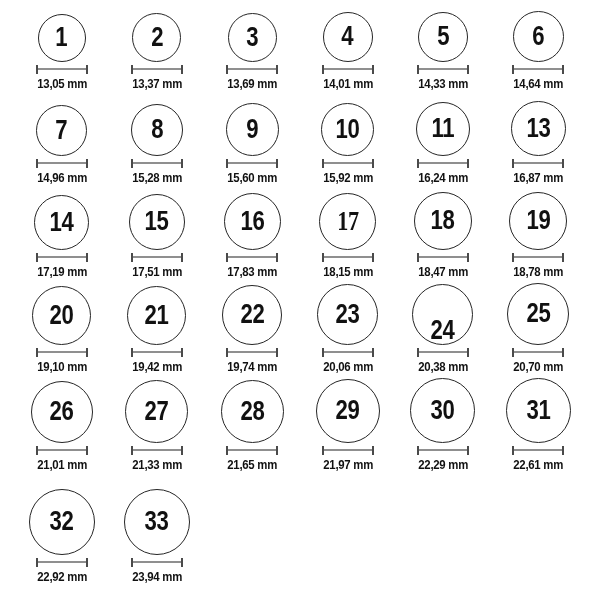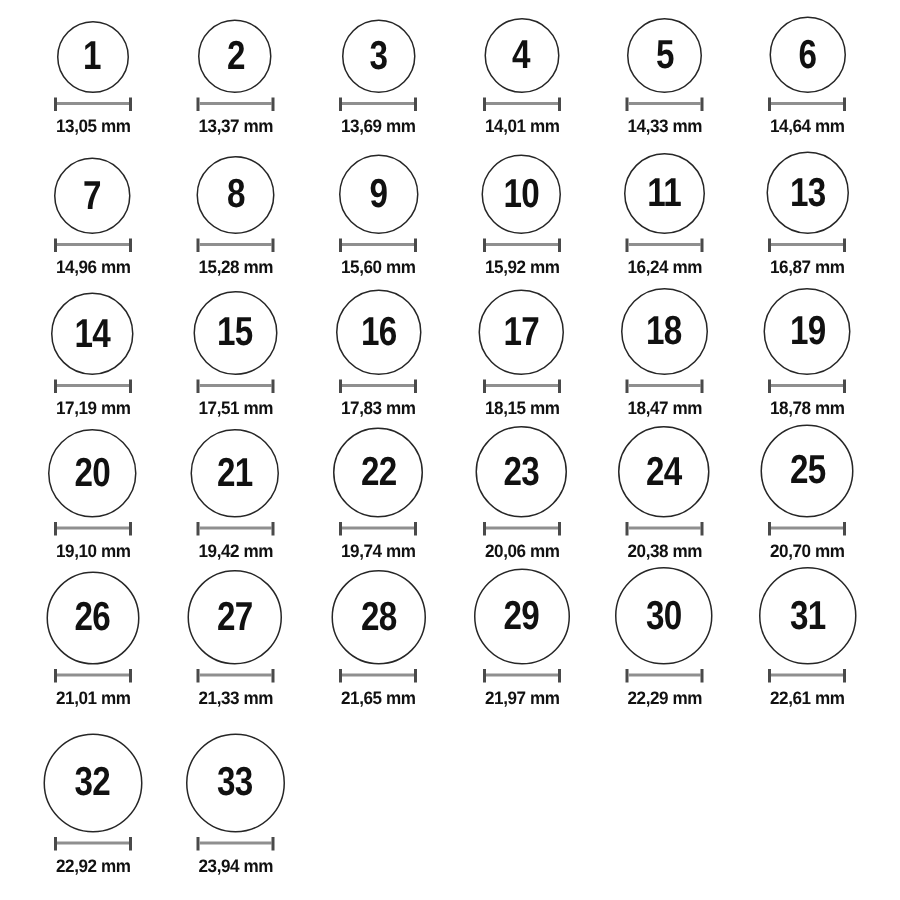--- a/index.html
+++ b/index.html
@@ -237,21 +237,21 @@
         <span class="num">16</span>
       </div>
       <div class="dimline">
         <span class="tick"></span>
         <span class="rule"></span>
         <span class="tick"></span>
       </div>
       <div class="mm-label">17,83 mm</div>
     </div>
     <div class="cell">
-      <div class="circle" style="width: 57px; height: 57px;">
+      <div class="circle" style="width: 57px; height: 57px; font-family: Liberation Serif, serif;">
         <span class="num">17</span>
       </div>
       <div class="dimline">
         <span class="tick"></span>
         <span class="rule"></span>
         <span class="tick"></span>
       </div>
       <div class="mm-label">18,15 mm</div>
     </div>
     <div class="cell">
@@ -314,21 +314,21 @@
         <span class="num">23</span>
       </div>
       <div class="dimline">
         <span class="tick"></span>
         <span class="rule"></span>
         <span class="tick"></span>
       </div>
       <div class="mm-label">20,06 mm</div>
     </div>
     <div class="cell">
-      <div class="circle" style="width: 61px; height: 61px;">
+      <div class="circle" style="width: 61px; height: 61px; align-items: flex-end;">
         <span class="num">24</span>
       </div>
       <div class="dimline">
         <span class="tick"></span>
         <span class="rule"></span>
         <span class="tick"></span>
       </div>
       <div class="mm-label">20,38 mm</div>
     </div>
     <div class="cell">

